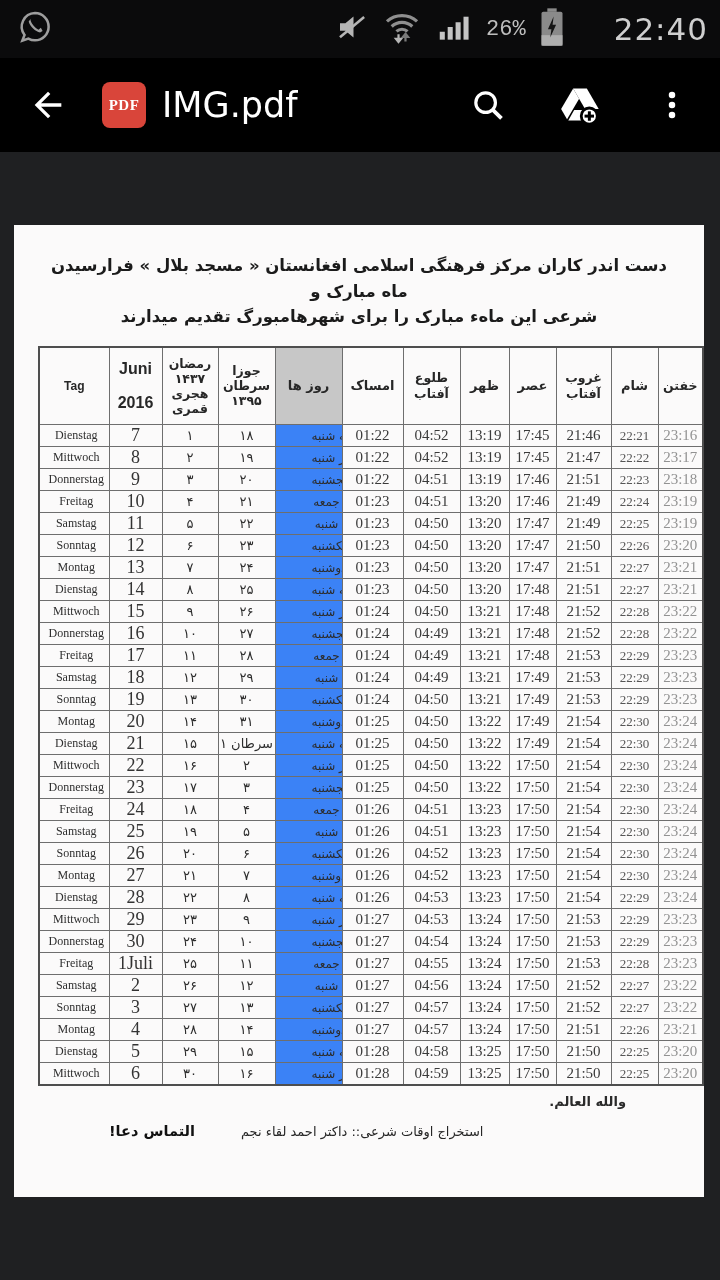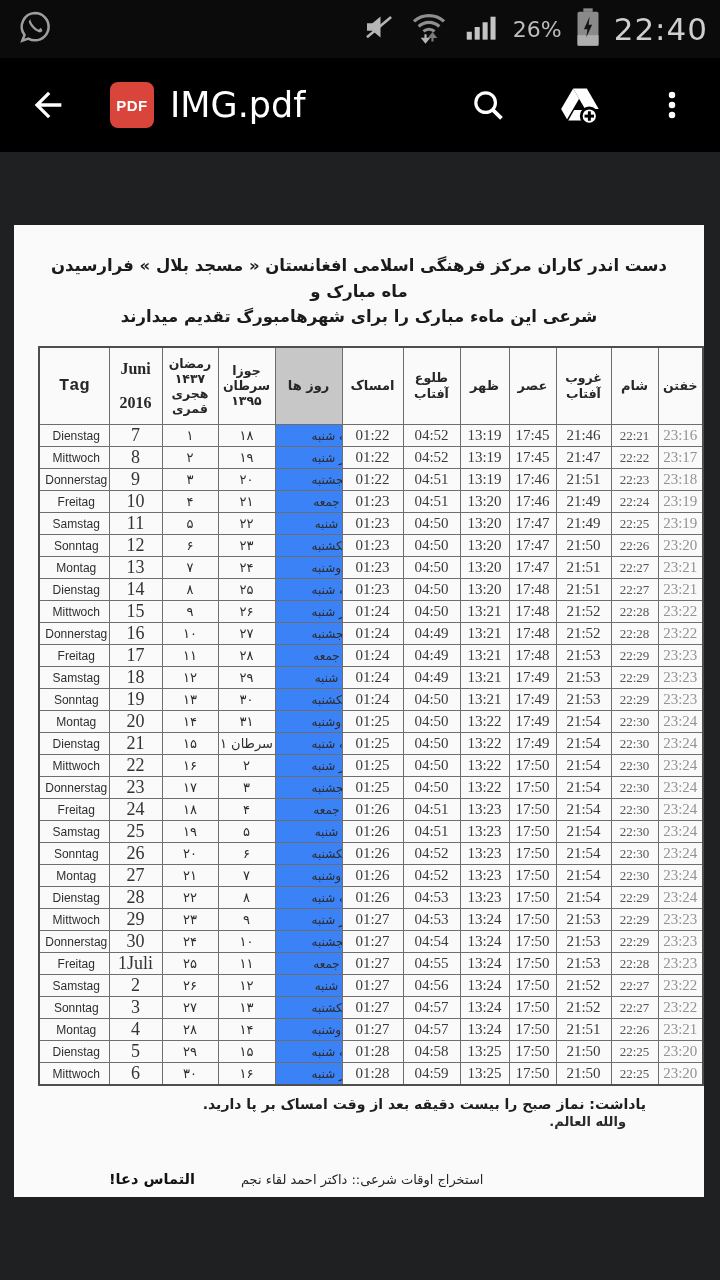--- a/index.html
+++ b/index.html
@@ -10,36 +10,36 @@
     position:relative;
     overflow:hidden;
   }
   
   .status-bar{
     height:58px; background:#0b0b0c;
     display:flex; align-items:center;
     padding:0 12px 0 16px;
   }
   .sb-right{ margin-left:auto; display:flex; align-items:center; gap:12px; }
-  .sb-time{ font-size:31px; color:#cfcfcf; letter-spacing:1px; }
-  .sb-batt-pct{ font-size:22px; color:#bdbdbd; }
+  .sb-time{ font-size:31px; color:#cfcfcf; letter-spacing:1px;margin-left:36px; }
+  .sb-batt-pct{ font-size:22px; color:#bdbdbd;font-family:Liberation Mono, monospace; }
   .sb-icon{ display:block; }
   
   .app-bar{
     height:94px; background:#000;
     display:flex; align-items:center;
     padding:0 26px 0 22px;
   }
   .back-btn{ width:52px; height:52px; display:flex; align-items:center; justify-content:center; }
   .pdf-badge{
     width:44px; height:46px; background:#d9453a; border-radius:8px;
     display:flex; align-items:center; justify-content:center;
-    margin-left:36px;
+    margin-left:28px;
     color:#fff; font-weight:bold; font-size:15px; letter-spacing:.5px;
-    font-family:Liberation Sans, sans-serif;
+    font-family:Liberation Serif, serif;
   }
   .doc-title{
     color:#ffffff; font-size:35px; margin-left:16px; font-weight:400;
     white-space:nowrap; overflow:hidden;
   }
   .ab-actions{ margin-left:auto; display:flex; align-items:center; gap:48px; }
   .ab-btn{ width:44px; height:44px; display:flex; align-items:center; justify-content:center; }
   
   .pdf-page{
     position:absolute; left:14px; top:225px; width:690px; height:972px;
@@ -58,45 +58,45 @@
   }
   .timetable th, .timetable td{
     border:1px solid #6e6e6e;
     text-align:center; vertical-align:middle;
     overflow:hidden; white-space:nowrap;
   }
   .timetable thead tr{ height:78px; }
   .timetable tbody tr{ height:22px; }
   .timetable th{ white-space:pre-line; font-weight:bold; color:#272727; }
   
-  .th-tag{ font-family:Liberation Mono, monospace; font-size:17px; }
-  .th-month{ font-family:Liberation Serif, serif; font-size:16px; font-weight:normal; line-height:2.1;margin-top:39px; }
+  .th-tag{ font-family:Liberation Sans, sans-serif; font-size:12px; }
+  .th-month{ font-family:Liberation Sans, sans-serif; font-size:16px; font-weight:normal; line-height:2.1;margin-top:39px; }
   .th-ramadan, .th-jawza{ font-size:12.5px; line-height:1.2; direction:rtl; }
   .th-days{ background:#c7c7c7; font-size:13px; direction:rtl; }
   .th-imsak, .th-zuhr, .th-asr, .th-sham{ font-size:13px; direction:rtl; }
   .th-sunrise, .th-sunset{ font-size:12.5px; line-height:1.25; direction:rtl; }
   .th-khoftan{ font-size:12.5px; color:#6d6d6d; direction:rtl; }
   
-  .c-tag{ font-family:Liberation Sans, sans-serif; font-size:12px; text-align:left; padding-left:4px; color:#2e2e2e;margin-left:41px; }
+  .c-tag{ font-family:Liberation Serif, serif; font-size:12px; text-align:left; padding-left:4px; color:#2e2e2e;margin-left:41px; }
   .c-month{ font-family:"Liberation Serif", serif; font-size:18px; color:#333; }
   .c-fa{ font-size:13px; color:#2c2c2c; }
   .c-day{ background:#3b82f6; font-size:12px; color:#2c2c2c;padding-left:36px; }
   .c-time{ font-family:"Liberation Serif", serif; font-size:15px; color:#3a3a3a; }
   .c-sham{ font-family:"Liberation Serif", serif; font-size:13px; color:#555; }
   .c-khoftan{ font-family:"Liberation Serif", serif; font-size:15px; color:#929292; }
   
   col.w0{width:70px} col.w1{width:53px} col.w2{width:56px} col.w3{width:57px}
   col.w4{width:67px} col.w5{width:61px} col.w6{width:57px} col.w7{width:49px}
   col.w8{width:47px} col.w9{width:55px} col.w10{width:47px} col.w11{width:45px}
   
   .doc-footer{ margin-top:8px; }
   .fnote{ direction:rtl; text-align:right; padding-right:58px; font-size:14px; color:#1f1f1f; font-weight:bold; line-height:1.45; }
   .fnote2{ direction:rtl; text-align:right; padding-right:78px; font-size:13px; color:#2a2a2a; font-weight:bold; }
   .fcredits{ display:flex; align-items:baseline; gap:46px; margin:14px 0 0 95px; }
-  .fdua{ direction:rtl; font-weight:bold; font-size:14.5px; color:#111;margin-top:28px; }
+  .fdua{ direction:rtl; font-weight:bold; font-size:14.5px; color:#111; }
   .fcredit{ direction:rtl; font-size:13px; color:#262626; }
 </style>
 </head>
 <body>
 
 <div class="status-bar">
   <span class="sb-icon">
     <svg width="38" height="38" viewBox="0 0 24 24" fill="none" stroke="#9e9e9e" stroke-width="1.6">
       <path d="M12 3.2a8.6 8.6 0 0 1 0 17.2 8.7 8.7 0 0 1-4.2-1.1L4 20.6l1.4-3.6A8.6 8.6 0 0 1 12 3.2z"></path>
       <path d="M9.2 7.8c.5 1.9 2.4 4.7 5 5.9l1.5-1.2 1.1 2-1.6 1c-3-.7-6.3-3.8-7.2-7l1.2-1.6z" fill="#9e9e9e" stroke="none"></path>
@@ -639,20 +639,19 @@
           <td class="c-time">13:25</td>
           <td class="c-time">17:50</td>
           <td class="c-time">21:50</td>
           <td class="c-sham">22:25</td>
           <td class="c-khoftan">23:20</td>
         </tr>
       </tbody>
   </table>
 
   <div class="doc-footer">
-    <div class="fnote">یاداشت: نماز صبح را بیست دقیقه بعد از وقت امساک بر پا دارید.</div>
     <div class="fnote2">والله العالم.</div>
     <div class="fcredits">
       <span class="fdua">التماس دعا!</span>
       <span class="fcredit">استخراج اوقات شرعی:: داکتر احمد لقاء نجم</span>
     </div>
   </div>
 </div>
 
 </body></html>

